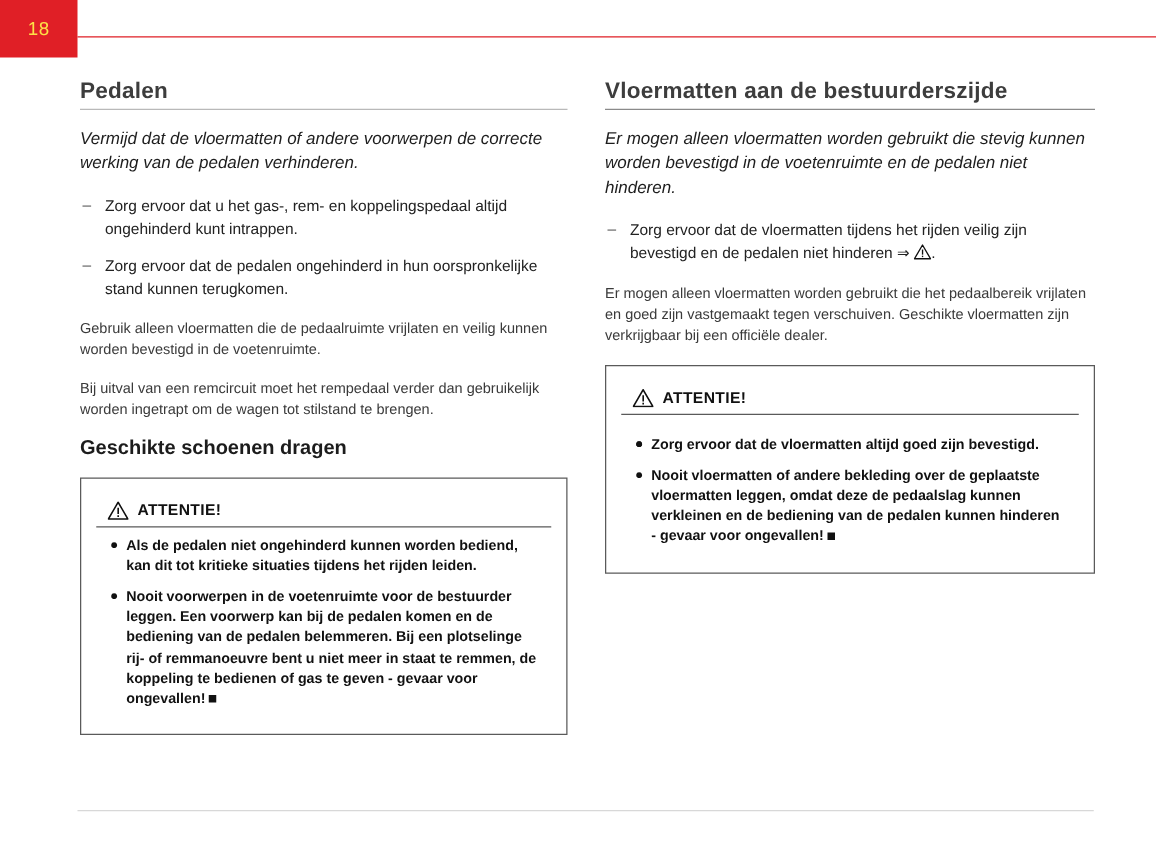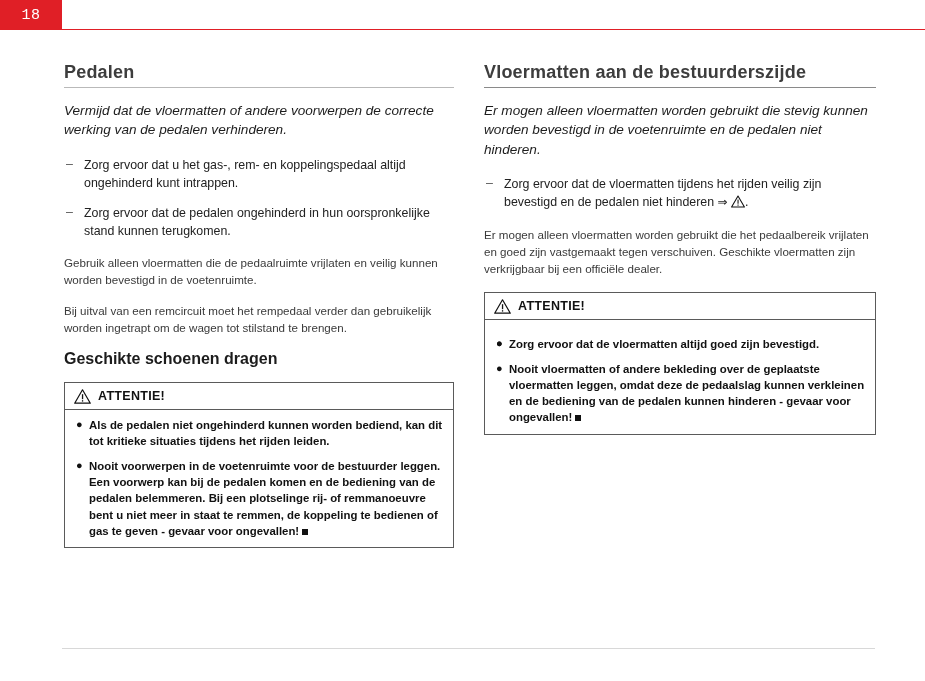--- a/index.html
+++ b/index.html
@@ -22,30 +22,29 @@
     top: 0;
     left: 0;
     width: 925px;
     height: 30px;
   }
   .page-number-box {
     position: absolute;
     left: 0;
     top: 0;
     width: 62px;
-    height: 30px;
+    height: 46px;
     background: #e01f26;
-    color: #ffffff;
+    color: #fde047;
     font-size: 15px;
     font-weight: normal;
     display: flex;
     align-items: center;
     justify-content: center;
     letter-spacing: 0.5px;
-    font-family: Liberation Mono, monospace;
   }
   .header-rule {
     position: absolute;
     left: 62px;
     top: 29px;
     width: 863px;
     height: 1px;
     background: #e01f26;
   }
 
@@ -147,21 +146,21 @@
   h3.minor {
     font-size: 16px;
     font-weight: bold;
     margin: 0 0 3px 0;
     color: #1c1c1c;
   }
 
   
   .warning {
     border: 1px solid #5a5a5a;
-    padding: 0;
+    padding: 12px;
     margin-top: 14px;
     background: #ffffff;
   }
   .warning-head {
     display: flex;
     align-items: center;
     gap: 7px;
     border-bottom: 1px solid #5a5a5a;
     padding: 6px 9px 5px 9px;
   }

